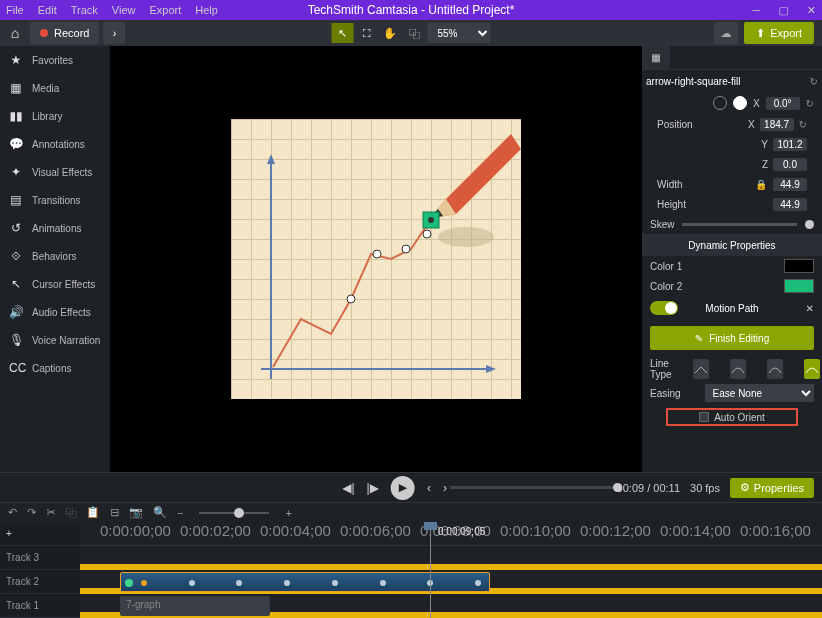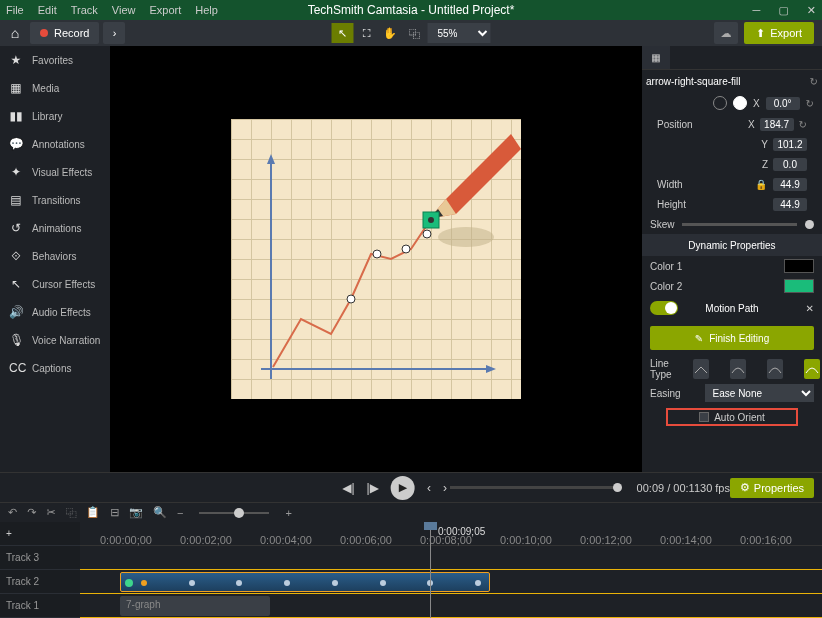--- a/index.html
+++ b/index.html
@@ -1,17 +1,17 @@
 <!DOCTYPE html>
 <html><head>
 <meta charset="utf-8">
 <style>
 * { margin: 0; padding: 0; box-sizing: border-box; font-family: -apple-system, "Segoe UI", sans-serif; }
 body { background: #1a1d21; color: #ccc; width: 822px; height: 618px; overflow: hidden; font-size: 11px; }
-.menubar { height: 20px; background: #14532d; display: flex; align-items: center; padding: 0 6px; gap: 14px; position: relative; }
+.menubar { height: 20px; background: #6d28d9; display: flex; align-items: center; padding: 0 6px; gap: 14px; position: relative; }
 .menubar span { color: #ccc; cursor: pointer; }
 .title-center { position: absolute; left: 50%; transform: translateX(-50%); color: #fff; font-size: 12px; }
 .winctrl { position: absolute; right: 6px; display: flex; gap: 18px; }
 .toolbar { height: 26px; background: #2d3137; display: flex; align-items: center; position: relative; }
 .home { width: 30px; display: flex; justify-content: center; color: #fff; font-size: 14px; cursor: pointer; }
 .record-btn { background: #3a3f46; height: 22px; padding: 0 10px; display: flex; align-items: center; gap: 6px; color: #fff; border-radius: 2px; cursor: pointer; }
 .rec-dot { width: 8px; height: 8px; background: #e74c3c; border-radius: 50%; }
 .fwd-btn { background: #3a3f46; width: 22px; height: 22px; margin-left: 4px; display: flex; align-items: center; justify-content: center; color: #fff; border-radius: 2px; cursor: pointer; }
 .canvas-tools { position: absolute; left: 50%; transform: translateX(-50%); display: flex; align-items: center; gap: 2px; }
 .ct-btn { width: 22px; height: 20px; display: flex; align-items: center; justify-content: center; color: #fff; cursor: pointer; }
@@ -55,34 +55,34 @@
 .easing-row { height: 22px; display: flex; align-items: center; padding: 0 8px; gap: 24px; }
 .easing-sel { flex: 1; background: #3a3f46; color: #fff; border: none; height: 18px; padding: 0 4px; font-size: 10px; }
 .auto-orient { margin: 4px 24px 6px; height: 18px; border: 2px solid #e74c3c; display: flex; align-items: center; justify-content: center; gap: 5px; }
 .chk { width: 10px; height: 10px; background: #3a3f46; border: 1px solid #666; }
 .playback { height: 30px; background: #1e2126; display: flex; align-items: center; position: relative; border-top: 1px solid #333; }
 .pb-ctrl { position: absolute; left: 48%; transform: translateX(-50%); display: flex; align-items: center; gap: 12px; }
 .pb-btn { color: #ccc; cursor: pointer; font-size: 12px; }
 .play-btn { width: 24px; height: 24px; background: #ccc; border-radius: 50%; display: flex; align-items: center; justify-content: center; color: #222; font-size: 11px; cursor: pointer; }
 .pb-slider { position: absolute; left: 450px; right: 200px; height: 3px; background: #444; }
 .pb-slider::after { content: ""; position: absolute; right: 0; top: -3px; width: 9px; height: 9px; background: #ccc; border-radius: 50%; }
-.pb-right { position: absolute; right: 8px; display: flex; align-items: center; }
+.pb-right { position: absolute; right: 8px; display: flex; align-items: center; gap: 10px; }
 .props-btn { background: #8ba600; color: #fff; height: 20px; padding: 0 10px; display: flex; align-items: center; gap: 4px; border-radius: 2px; cursor: pointer; }
 .tl-tools { height: 20px; background: #1e2126; display: flex; align-items: center; gap: 10px; padding: 0 8px; border-top: 1px solid #333; }
 .tl-tool { color: #999; cursor: pointer; font-size: 11px; }
 .tl-zoom-slider { width: 70px; height: 2px; background: #555; position: relative; margin: 0 6px; }
 .tl-zoom-slider::after { content: ""; position: absolute; left: 50%; top: -4px; width: 10px; height: 10px; background: #ccc; border-radius: 50%; }
 .timeline { height: 96px; background: #1e2126; display: flex; }
 .tl-labels { width: 80px; background: #1a1d21; }
 .tl-lbl { height: 24px; display: flex; align-items: center; padding: 0 6px; color: #999; font-size: 10px; border-bottom: 1px solid #2a2e35; }
 .tl-lbl.hdr { height: 24px; }
 .tl-tracks { flex: 1; position: relative; overflow: hidden; }
 .tl-ruler { height: 24px; position: relative; border-bottom: 1px solid #333; }
-.tl-tick { position: absolute; top: 12px; font-size: 11px; color: #888; }
-.tl-track { height: 24px; border-bottom: 1px solid #eab308; position: relative; }
+.tl-tick { position: absolute; top: 0; font-size: 15px; color: #888; }
+.tl-track { height: 24px; border-bottom: 6px solid #eab308; position: relative; }
 .clip { position: absolute; height: 20px; top: 2px; border-radius: 2px; }
 .clip-mp { background: linear-gradient(#2a5d8a, #1d3f5e); border: 1px solid #f0a020; left: 40px; width: 370px; }
 .clip-mp::before { content: ""; position: absolute; left: 4px; top: 6px; width: 8px; height: 8px; background: #3dd68c; border-radius: 50%; }
 .clip-dots { position: absolute; left: 20px; right: 8px; top: 8px; height: 4px; display: flex; justify-content: space-between; }
 .clip-dots span { width: 6px; height: 6px; background: #bcd; border-radius: 50%; margin-top: -1px; }
 .clip-dots span.y { background: #f0a020; }
 .clip-media { background: #3a3f46; left: 40px; width: 150px; }
 .clip-media-lbl { color: #888; font-size: 10px; padding: 3px 6px; }
 .playhead { position: absolute; top: 0; bottom: 0; left: 350px; width: 1px; background: #888; }
 .playhead::before { content: ""; position: absolute; top: -2px; left: -6px; width: 13px; height: 10px; background: #5a7a9a; }

